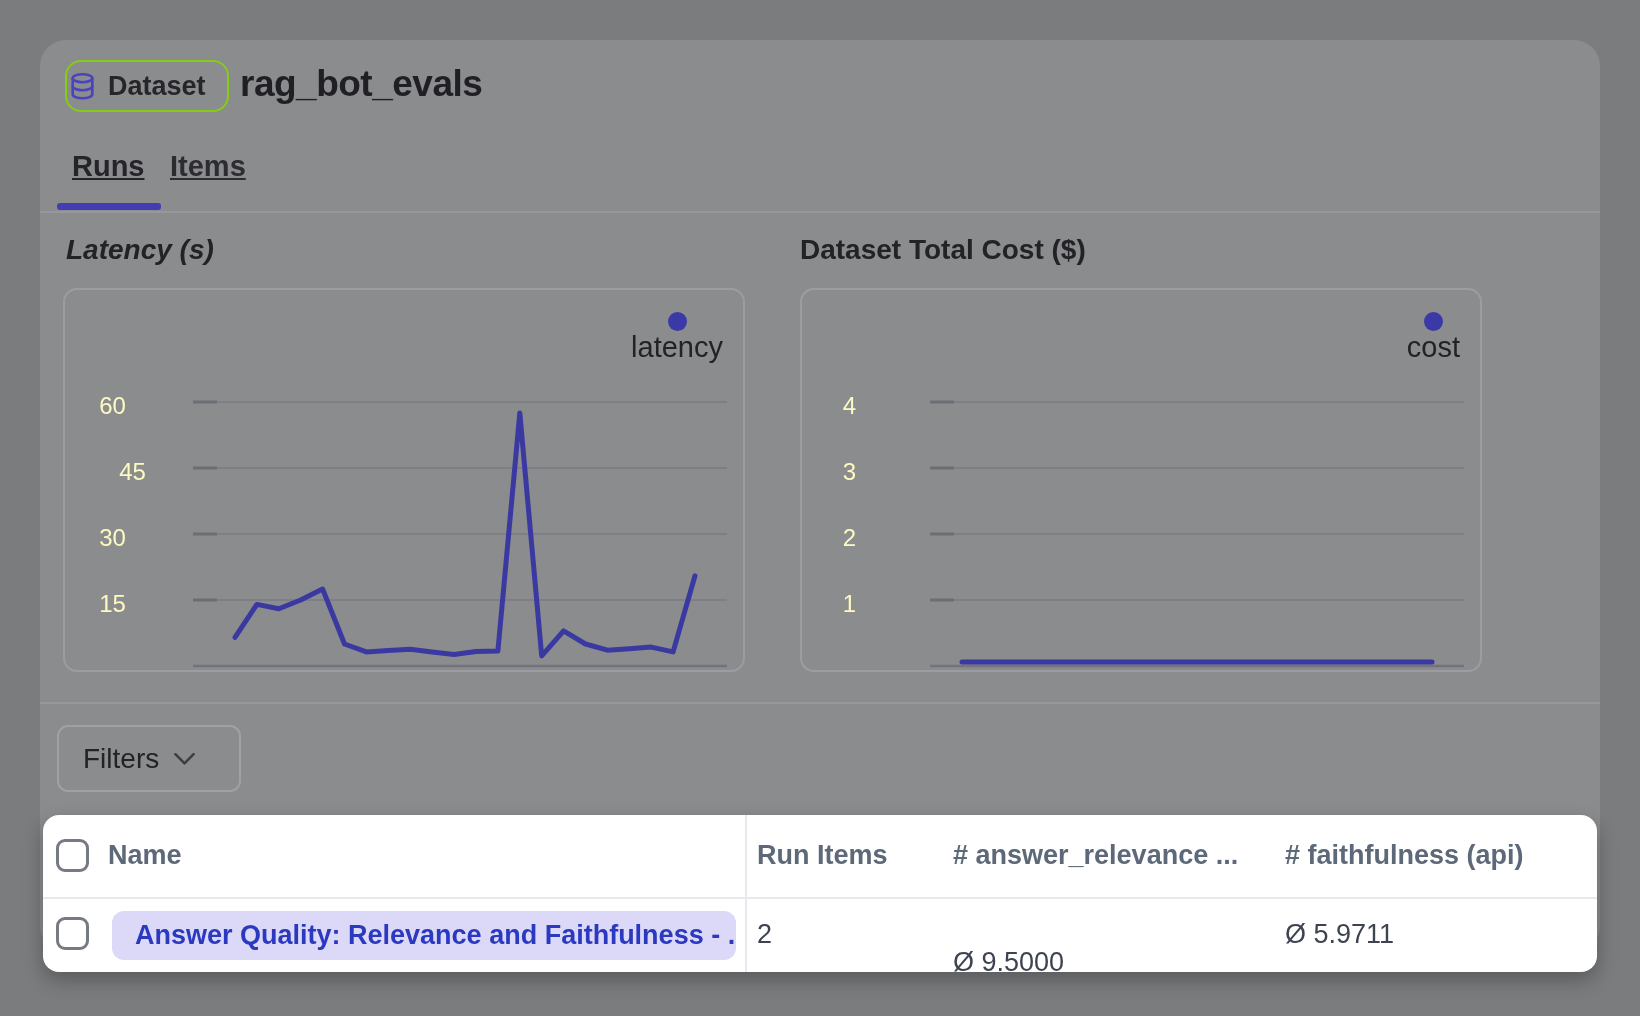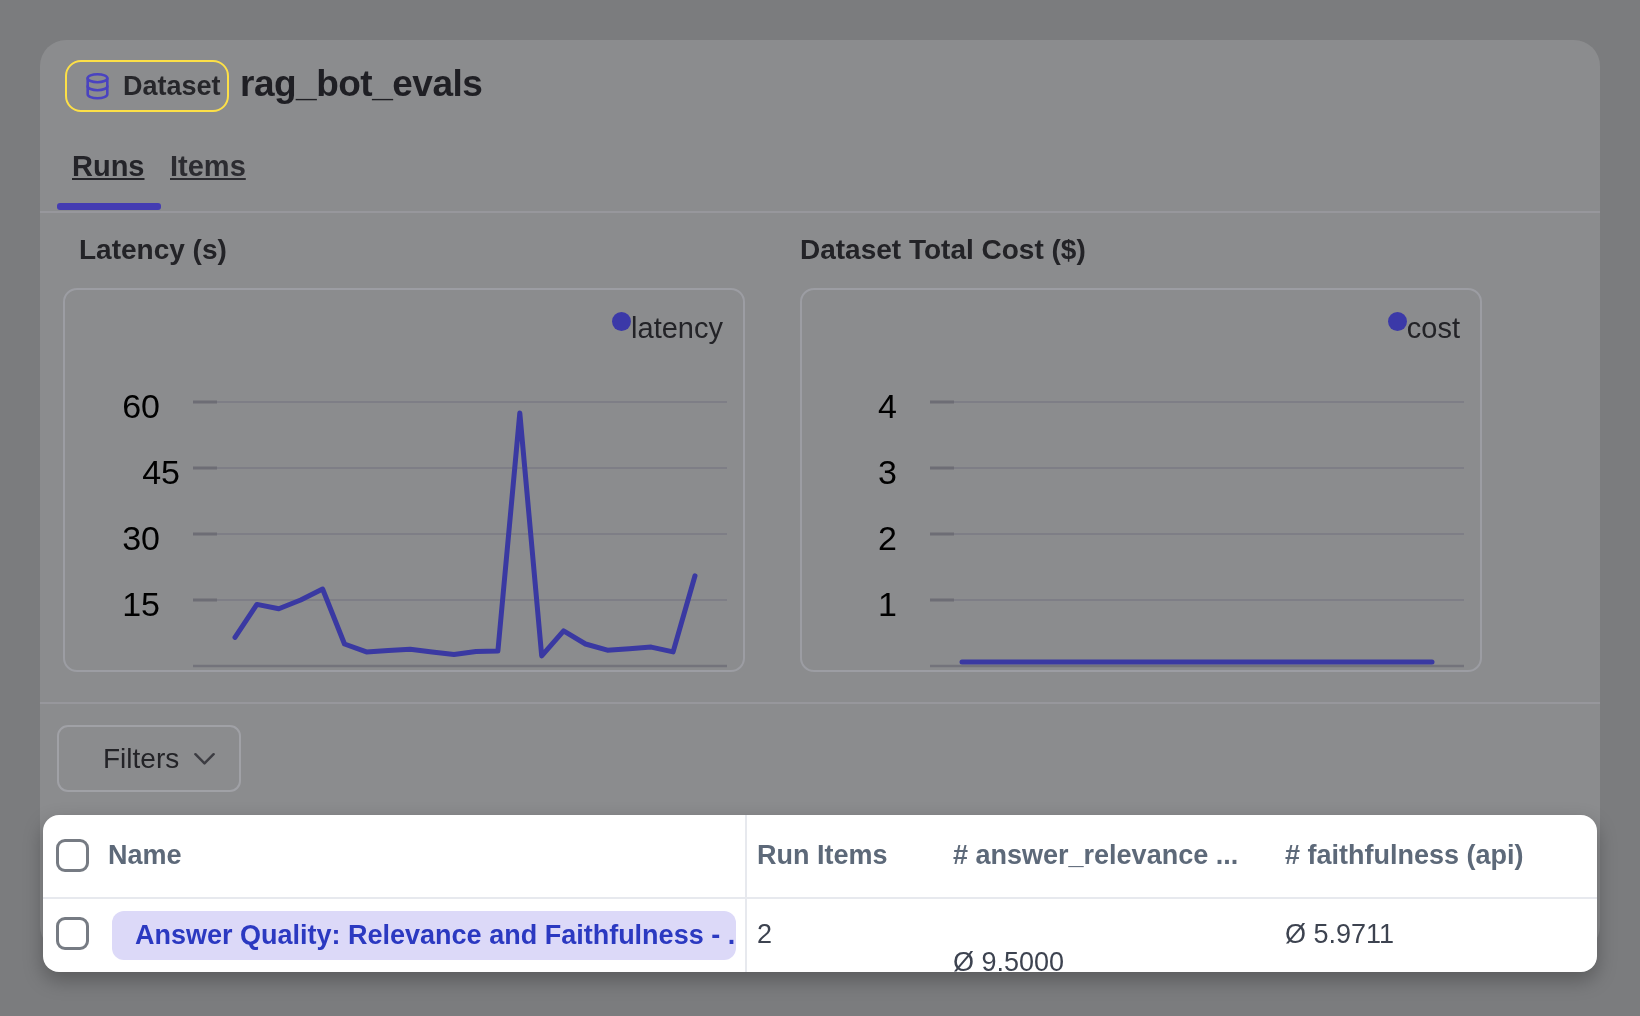--- a/index.html
+++ b/index.html
@@ -13,22 +13,22 @@
 
   
   .card {
     left:40px; top:40px; width:1560px; height:912px;
     background:#8b8c8e; border-radius:26px;
   }
 
   
   .badge {
     left:65px; top:60px; width:164px; height:52px;
-    border:2px solid #fde047; border-radius:16px;
-    display:flex; align-items:center; gap:10px; padding-left:15px;
+    border:2px solid #84cc16; border-radius:16px;
+    display:flex; align-items:center; gap:10px; 
   }
   .badge-label { font-size:27px; font-weight:700; color:#26262a; }
   .page-title {
     left:240px; top:63px; font-size:37px; font-weight:700; color:#1f1f24;
     letter-spacing:-0.5px;
   }
 
   
   .tab { font-size:29px; font-weight:600; color:#242429; cursor:pointer;text-decoration:underline; }
   .tab-runs  { left:72px;  top:150px; }
@@ -38,35 +38,35 @@
 
   
   .chart-title { top:234px; font-size:28px; font-weight:600; color:#232327; }
   .chart-card {
     top:288px; width:682px; height:384px;
     border:2px solid #9c9da3; border-radius:14px;
   }
   .chart-card svg { position:absolute; left:0; top:0; }
   .legend {
     position:absolute; right:20px; top:22px;
-    display:flex; align-items:flex-start; 
+    display:flex; align-items:center; flex-direction:column;
   }
   .legend-dot { width:19px; height:19px; border-radius:50%; background:#3b39a8; }
   .legend-label { font-size:29px; color:#232327; }
   .ytick {
-    position:absolute; left:0; width:95px; text-align:right;
-    font-size:34px; color:#000000; line-height:34px;
+    position:absolute; left:0; width:95px; text-align:center;
+    font-size:24px; color:#fef9c3; line-height:34px;
   }
 
   
   .section-divider { left:40px; top:702px; width:1560px; height:2px; background:#97979c; }
   .filters-btn {
     left:57px; top:725px; width:184px; height:67px;
     border:2px solid #a0a1a6; border-radius:11px;
-    display:flex; align-items:center; gap:14px; padding-left:44px; cursor:pointer;
+    display:flex; align-items:center; gap:14px; padding-left:24px; cursor:pointer;
   }
   .filters-label { font-size:28px; font-weight:500; color:#232327; }
 
   
   .panel {
     left:43px; top:815px; width:1554px; height:157px;
     background:#ffffff; border-radius:16px;
     box-shadow:0 8px 20px rgba(0,0,0,0.28);
   }
   .panel .hdr-divider { position:absolute; left:0; top:82px; width:1554px; height:2px; background:#e7e9ee; }
@@ -113,21 +113,21 @@
   </span>
   <span class="badge-label">Dataset</span>
 </div>
 <div class="abs page-title">rag_bot_evals</div>
 
 <div class="abs tab tab-runs">Runs</div>
 <div class="abs tab tab-items">Items</div>
 <div class="abs tab-underline"></div>
 <div class="abs tabs-border"></div>
 
-<div class="abs chart-title" style="left:79px;">Latency (s)</div>
+<div class="abs chart-title" style="left:66px;font-style:italic;">Latency (s)</div>
 <div class="abs chart-card" style="left:63px;">
   <svg id="chart-svg-0" width="678" height="380">
       <line x1="128" y1="112" x2="662" y2="112" stroke="#7e7e86" stroke-width="2"></line>
       <line x1="128" y1="112" x2="152" y2="112" stroke="#6d6d75" stroke-width="3"></line>
       <line x1="128" y1="177.99999999999997" x2="662" y2="177.99999999999997" stroke="#7e7e86" stroke-width="2"></line>
       <line x1="128" y1="177.99999999999997" x2="152" y2="177.99999999999997" stroke="#6d6d75" stroke-width="3"></line>
       <line x1="128" y1="244" x2="662" y2="244" stroke="#7e7e86" stroke-width="2"></line>
       <line x1="128" y1="244" x2="152" y2="244" stroke="#6d6d75" stroke-width="3"></line>
       <line x1="128" y1="310" x2="662" y2="310" stroke="#7e7e86" stroke-width="2"></line>
       <line x1="128" y1="310" x2="152" y2="310" stroke="#6d6d75" stroke-width="3"></line>

